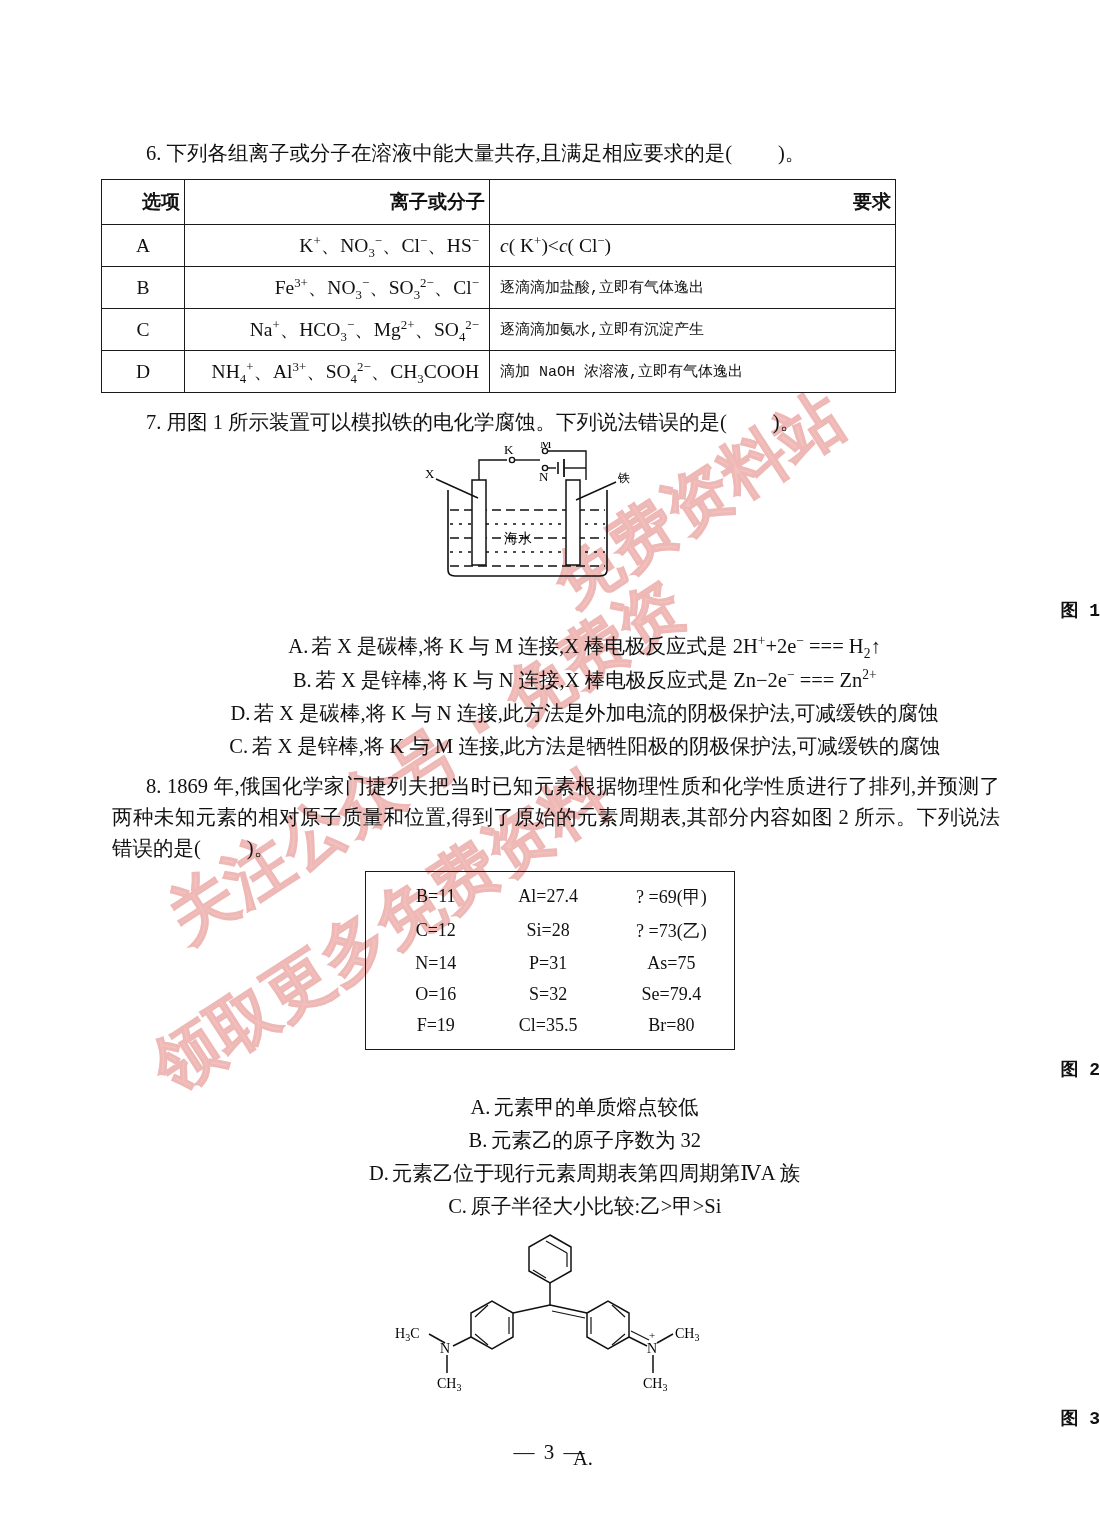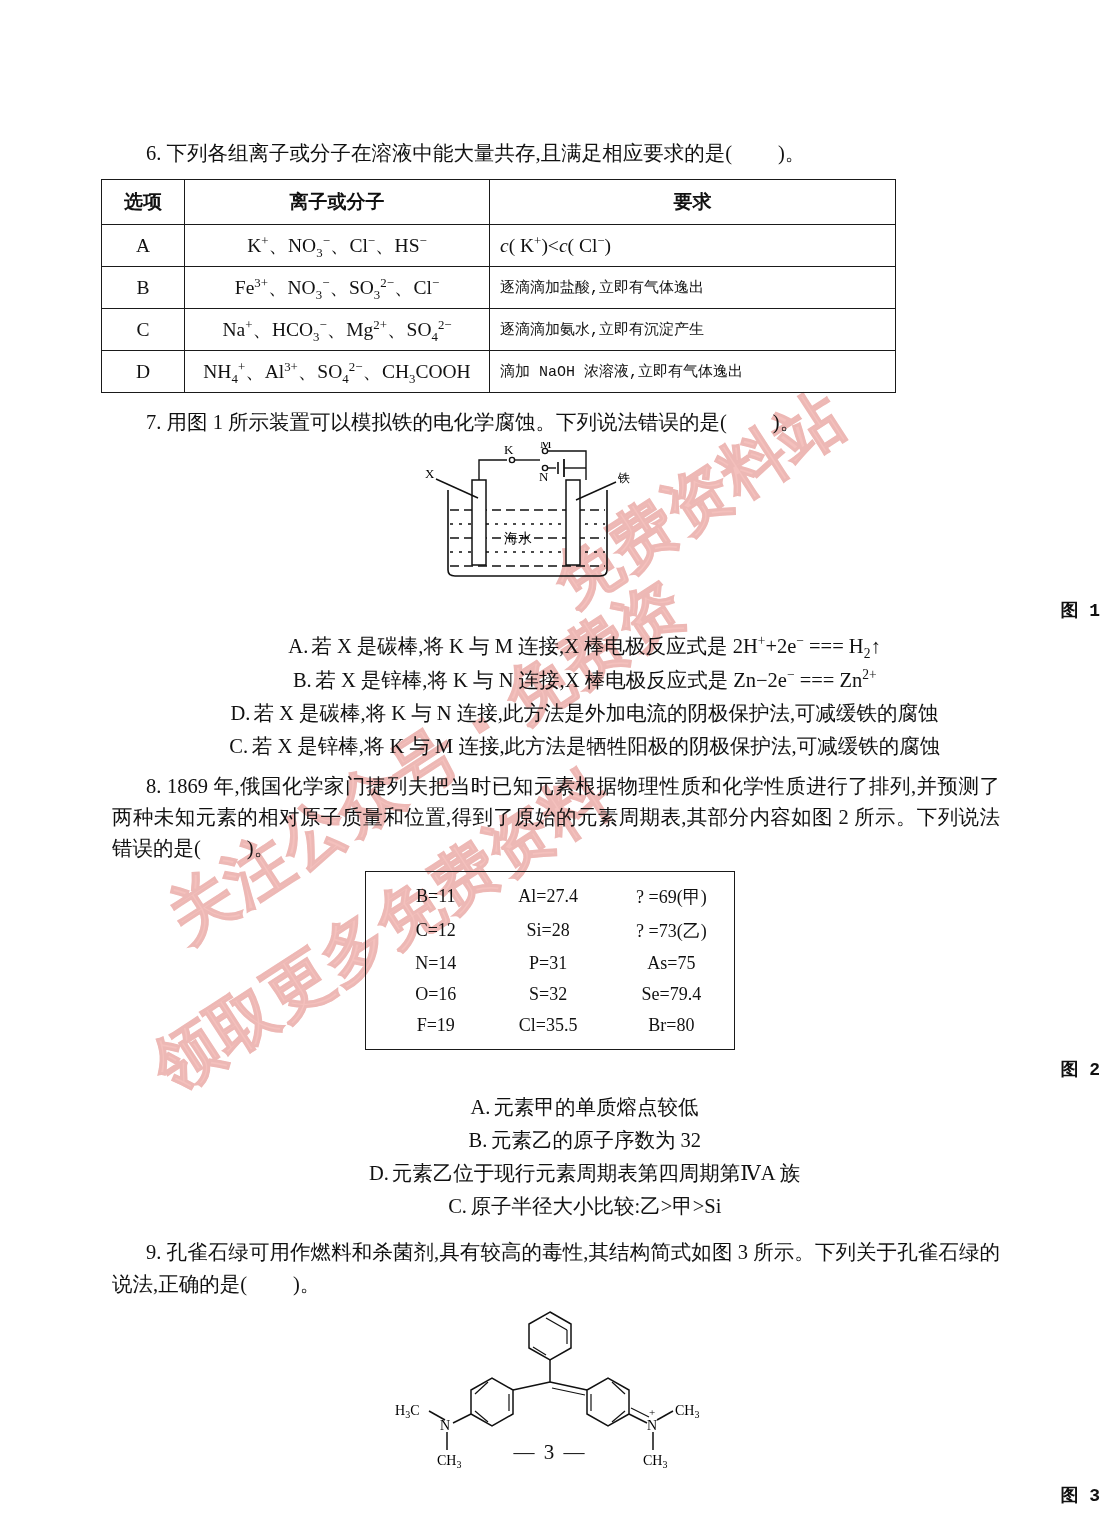--- a/index.html
+++ b/index.html
@@ -83,31 +83,31 @@
     margin: 10px 0 0 101px;
     font-size: 19px;
     table-layout: fixed;
   }
   .ion-table td, .ion-table th {
     border: 1.4px solid #1a1a1a;
     padding: 7px 10px;
     font-weight: normal;
   }
   .ion-table thead th {
-    text-align: center;
+    text-align: right;
     font-family: "DejaVu Sans", sans-serif;
     font-size: 19px;
     font-weight: 700;
     padding: 9px 4px;
   }
   .col-opt { width: 74px; }
   .col-ion { width: 296px; }
   .col-req { width: auto; }
   .td-opt { text-align: center; font-size: 19.5px; }
-  .td-ion { text-align: center; font-size: 19.5px; white-space: nowrap; font-weight: 700;}
+  .td-ion { text-align: right; font-size: 19.5px; white-space: nowrap; font-weight: 700;}
   .td-req { text-align: left; font-size: 19.5px; }
   .td-req.cn { font-family: Liberation Mono, monospace; font-weight: normal; font-size: 15px; }
   sub, sup { font-size: 66%; line-height: 0; }
 
   
   .fig-wrap { text-align: center; }
   .fig-caption {
     font-family: Liberation Mono, monospace;
     font-weight: 700;
     font-size: 18px;
@@ -308,24 +308,20 @@
     </div>
 
     <div style="height:10px"></div>
     <div id="q8-options">
         <div class="opt"><span class="lbl">A.</span><span>元素甲的单质熔点较低</span></div>
         <div class="opt"><span class="lbl">B.</span><span>元素乙的原子序数为 32</span></div>
         <div class="opt"><span class="lbl">D.</span><span>元素乙位于现行元素周期表第四周期第ⅣA 族</span></div>
         <div class="opt"><span class="lbl">C.</span><span>原子半径大小比较:乙&gt;甲&gt;Si</span></div>
       </div>
 
-    <p class="qline q-indent" style="margin-top:14px">
-      <span>9.</span>
-      <span id="q9-stem">孔雀石绿可用作燃料和杀菌剂,具有较高的毒性,其结构简式如图 3 所示。下列关于孔雀石绿的说法,正确的是(</span><span class="gap"></span><span>)。</span>
-    </p>
 
     <div class="fig-wrap" style="margin-top:4px">
       <svg width="330" height="175" viewBox="0 0 330 175">
         <g stroke="#111" fill="none" stroke-width="1.5">
 
           <polygon points="165,8 186,20 186,44 165,56 144,44 144,20"></polygon>
           <line x1="161" y1="14" x2="182" y2="26" stroke-width="1.2"></line>
           <line x1="182" y1="26" x2="182" y2="40" stroke-width="1.2"></line>
           <line x1="161" y1="51" x2="148" y2="43" stroke-width="1.2"></line>
 

